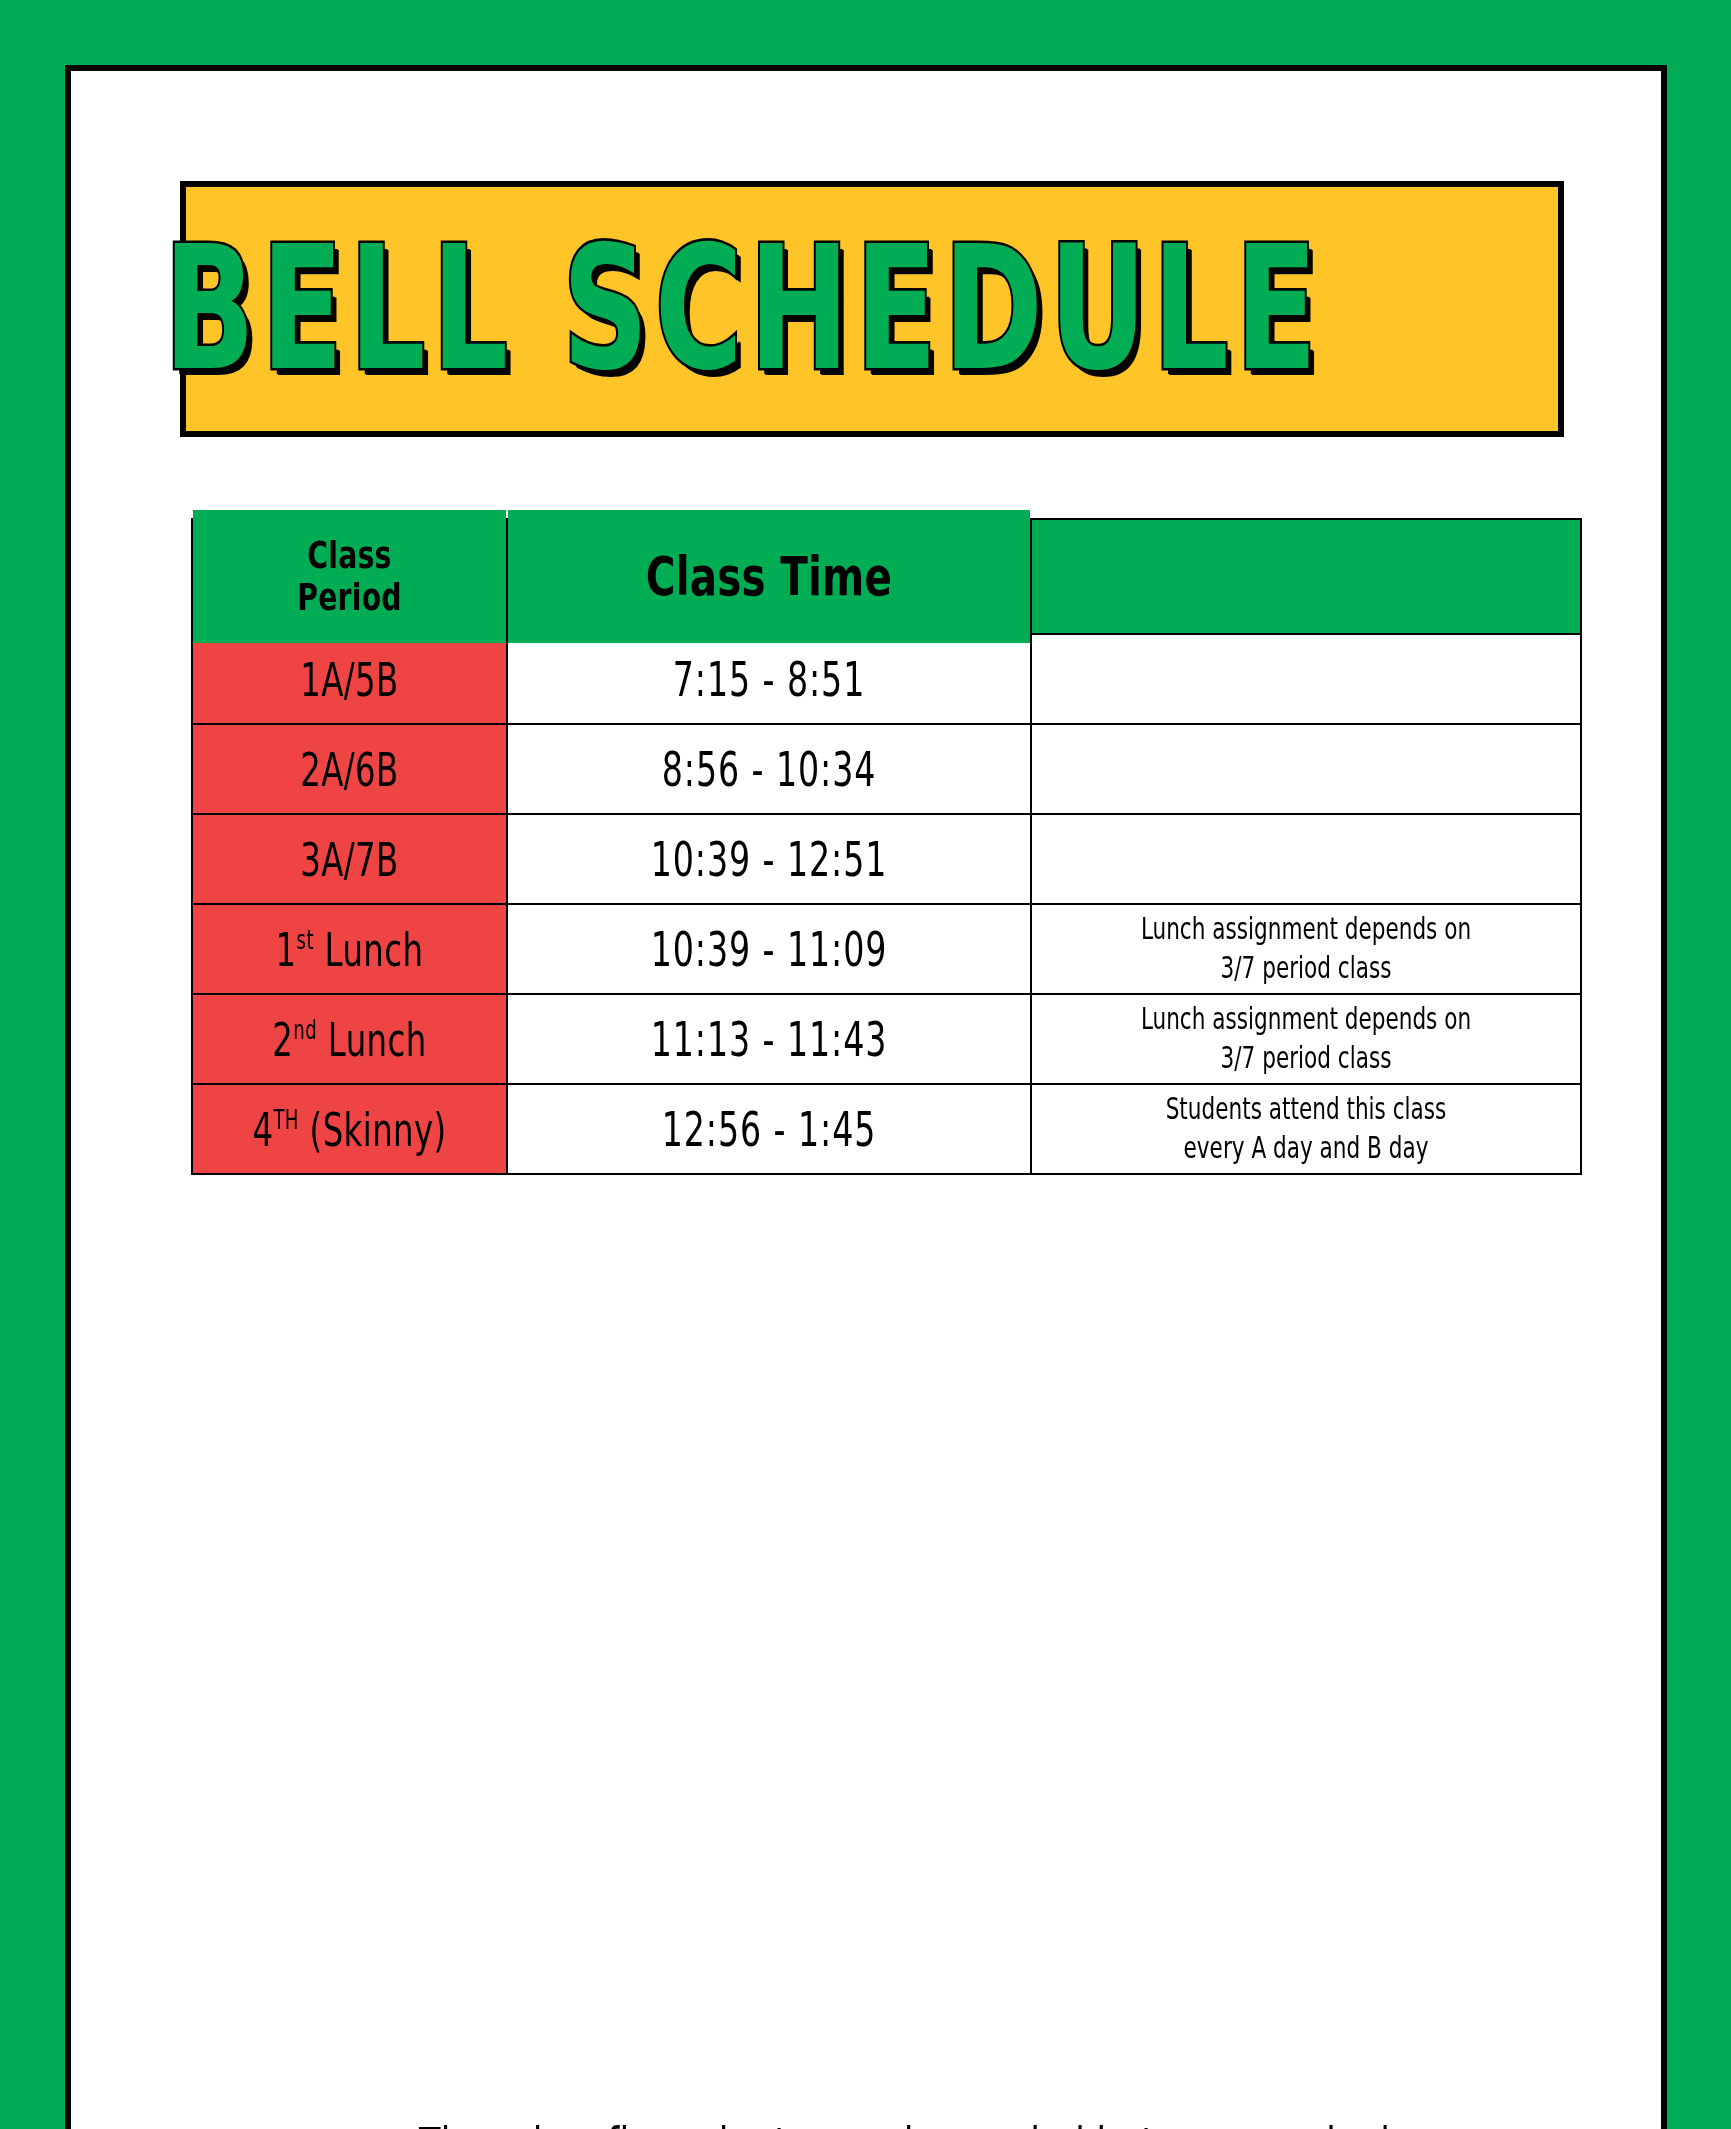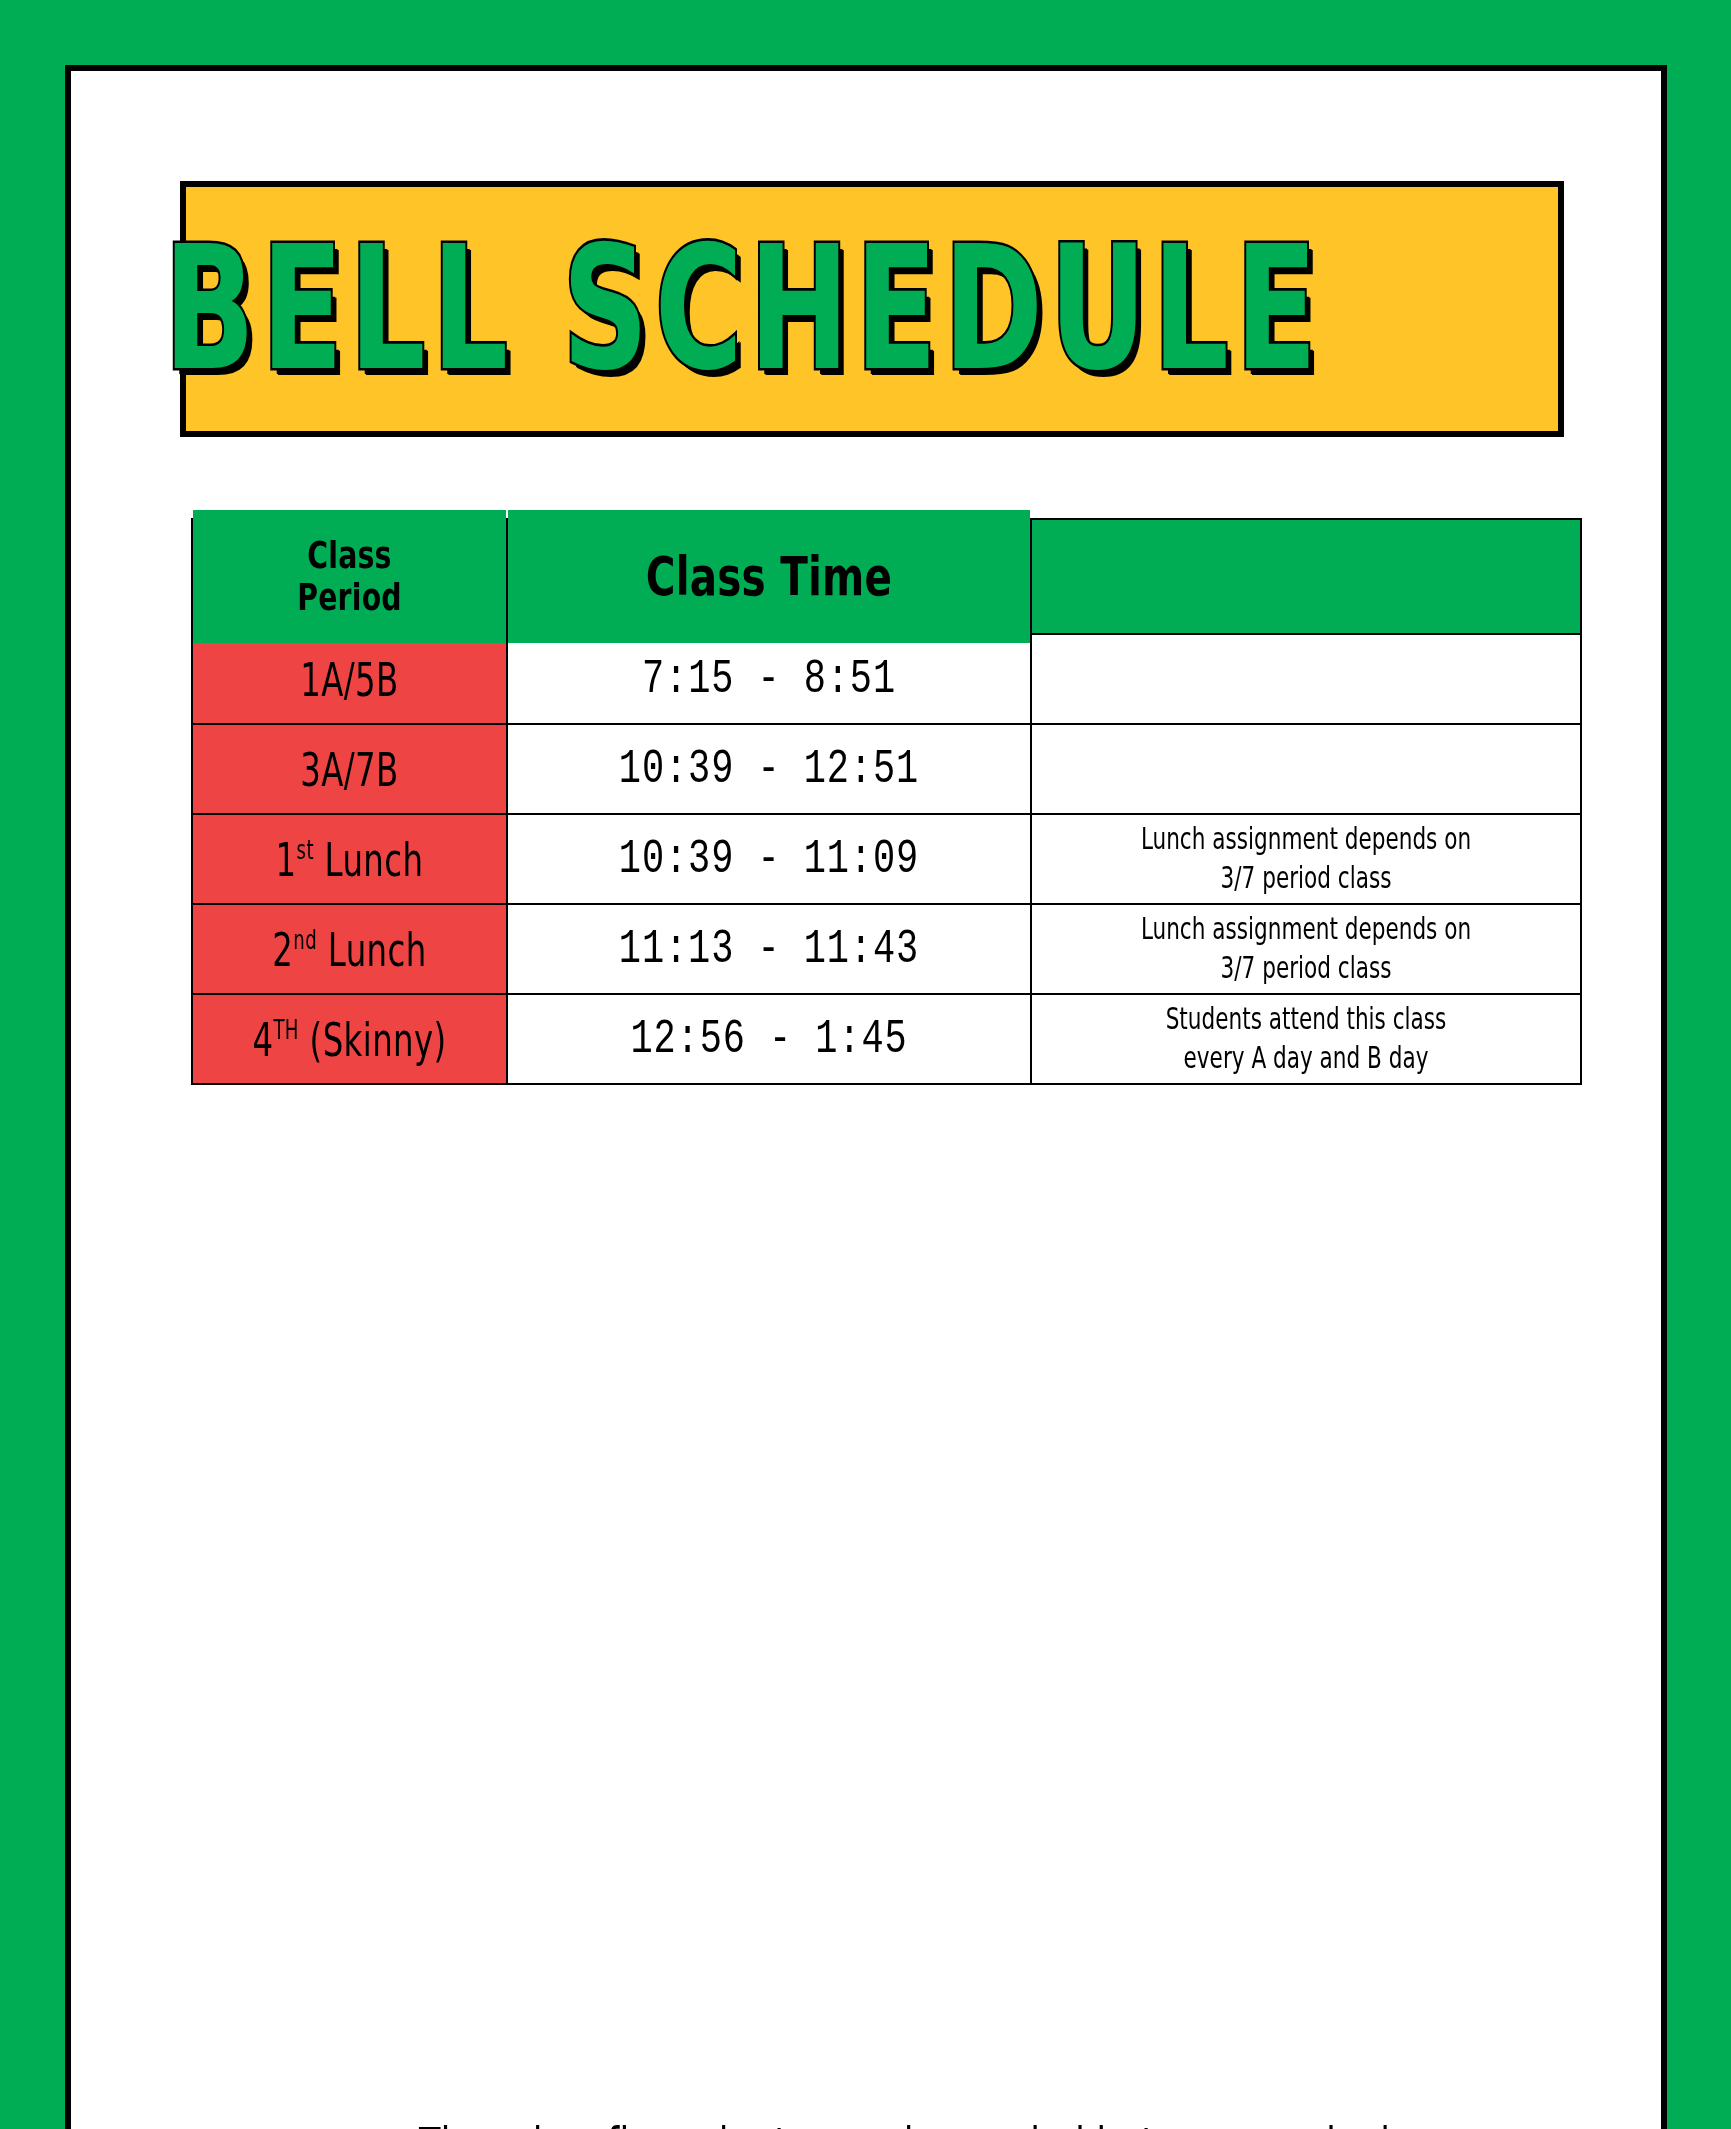--- a/index.html
+++ b/index.html
@@ -120,21 +120,20 @@
     font-weight: 400;
     letter-spacing: 0.4px;
   }
 
   .cell-time {
     background: #ffffff;
     font-size: 37px;
     color: #000000;
     font-weight: 400;
     letter-spacing: 0.9px;
-    font-family: Liberation Mono, monospace;
   }
 
   .cell-note {
     background: #ffffff;
     font-size: 24px;
     color: #000000;
     font-weight: 400;
     line-height: 1.62;
     padding: 0 16px;
   }
@@ -197,20 +196,25 @@
         </tr>
       </thead>
       <tbody id="schedule-body">
 
       <tr>
             <td class="cell-period"><span class="stretch"><span>1A/5B</span></span></td>
             <td class="cell-time"><span class="stretch">7:15 - 8:51</span></td>
             <td class="cell-note"></td>
           </tr>
           <tr>
+            <td class="cell-period"><span class="stretch"><span>2A/6B</span></span></td>
+            <td class="cell-time"><span class="stretch">8:56 - 10:34</span></td>
+            <td class="cell-note"></td>
+          </tr>
+          <tr>
             <td class="cell-period"><span class="stretch"><span>3A/7B</span></span></td>
             <td class="cell-time"><span class="stretch">10:39 - 12:51</span></td>
             <td class="cell-note"></td>
           </tr>
           <tr>
             <td class="cell-period"><span class="stretch"><span>1</span><sup>st</sup><span> Lunch</span></span></td>
             <td class="cell-time"><span class="stretch">10:39 - 11:09</span></td>
             <td class="cell-note">
               <div><span class="stretch-note">Lunch assignment depends on</span></div>
               <div><span class="stretch-note">3/7 period class</span></div>

